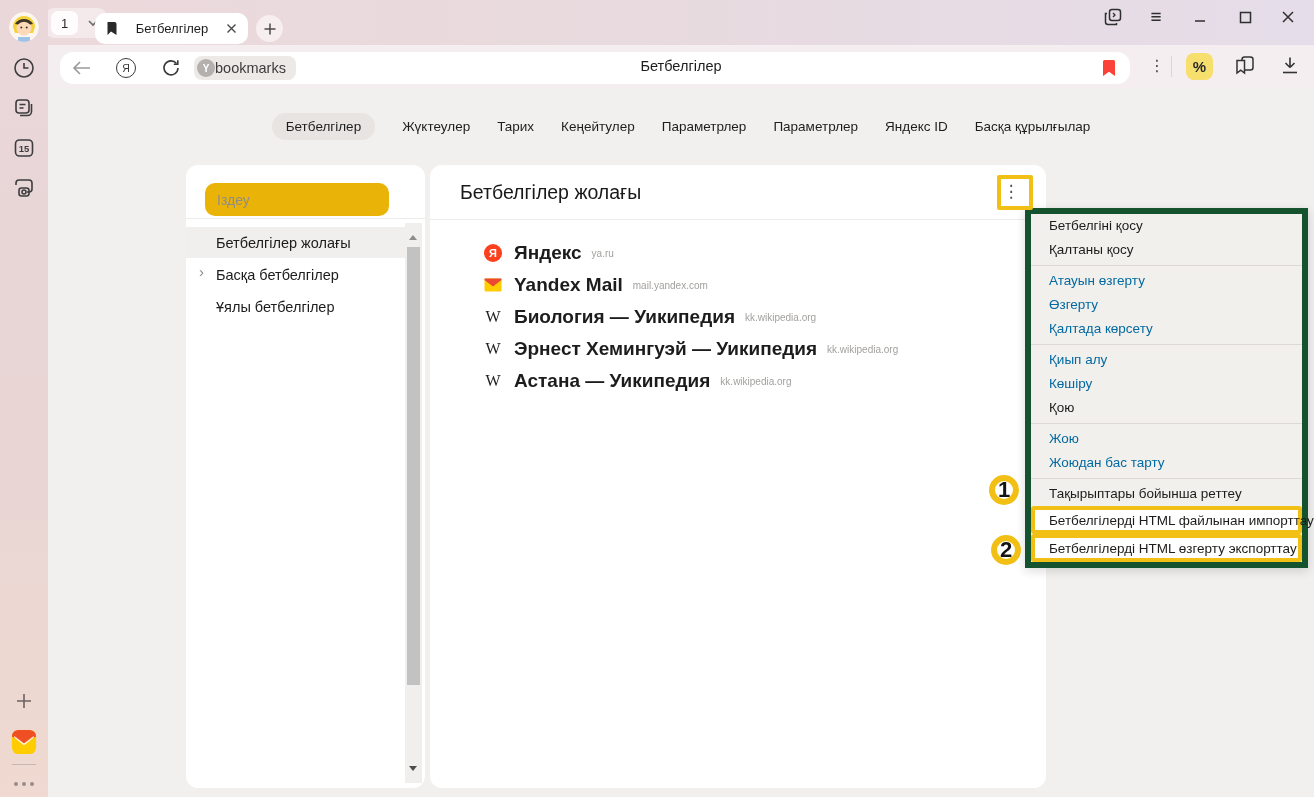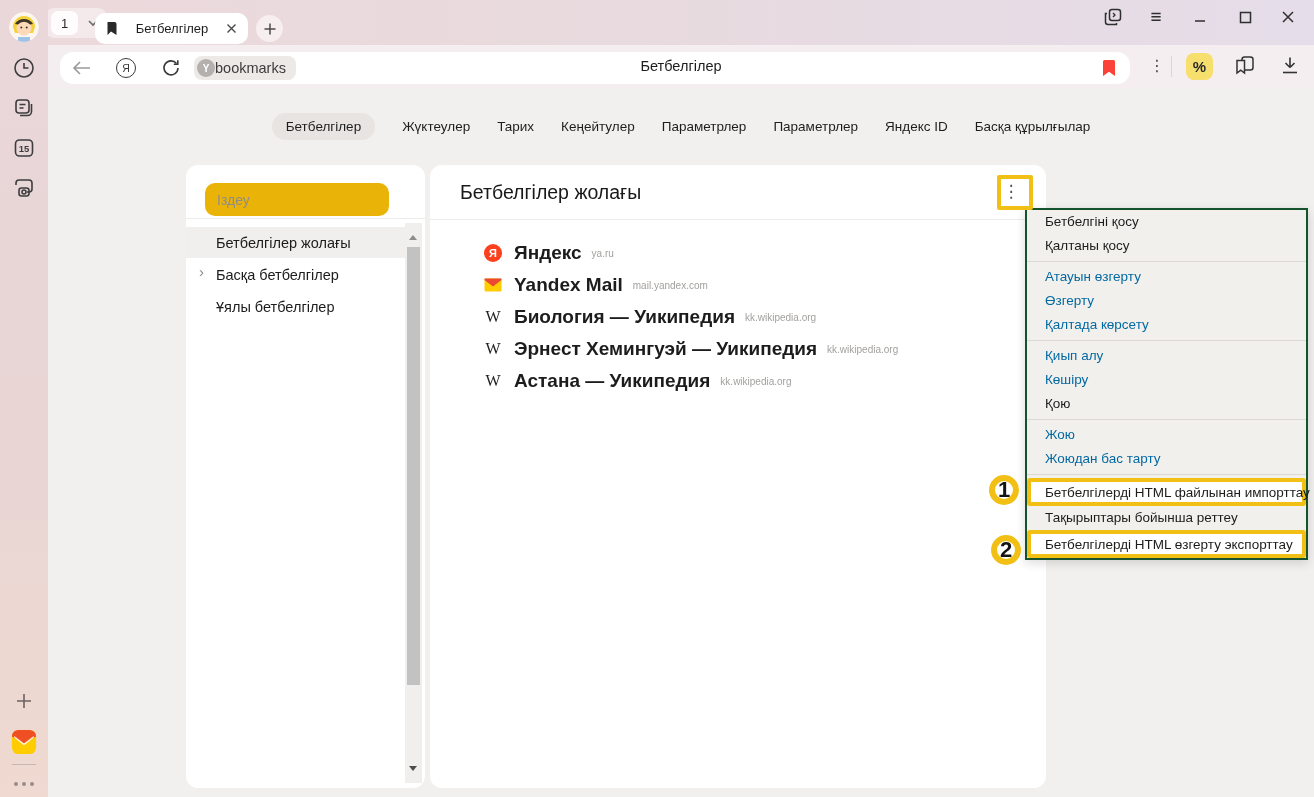--- a/index.html
+++ b/index.html
@@ -60,21 +60,21 @@
   #main-kebab { position:absolute; right:24px; top:12px; width:22px; height:28px; display:flex; align-items:center; justify-content:center; font-size:17px; color:#4f4f4f; letter-spacing:0; }
   #bm-list { position:absolute; left:0; top:72px; width:100%; }
   .bm-row { height:32px; display:flex; align-items:center; padding-left:53px; }
   .bm-fav { width:20px; height:20px; display:flex; align-items:center; justify-content:center; margin-right:11px; flex:none; }
   .fav-yandex { width:18px; height:18px; border-radius:50%; background:#fc3f1d; color:#fff; font-size:11px; font-weight:bold; display:flex; align-items:center; justify-content:center; }
   .fav-wiki { font-family:"Liberation Serif","DejaVu Serif",serif; font-size:16px; color:#222; }
   .bm-name { font-size:19px; font-weight:700; color:#1c1c1c; }
   .bm-url { font-size:10px; color:#a3a19e; margin-left:10px; }
 
   
-  #ctx-menu { position:absolute; left:977px; top:120px; width:283px; background:#f2f0ed; border:2px solid #14532d; box-shadow:0 3px 10px rgba(0,0,0,.14); z-index:20; }
+  #ctx-menu { position:absolute; left:977px; top:120px; width:283px; background:#f2f0ed; border:6px solid #14532d; box-shadow:0 3px 10px rgba(0,0,0,.14); z-index:20; }
   .mi { height:24px; line-height:24px; padding-left:18px; font-size:13.5px; color:#1d1c1a; white-space:nowrap; }
   .mi.disabled { color:#0369a1; }
   .sep { height:1px; background:#dcd9d5; margin:3px 0; }
   .mi.hl { height:28px; line-height:normal; display:flex; align-items:center; background:#fff; border:4px solid #F2C014; border-radius:3px; padding-left:14px; }
 
   
   .anno-box { position:absolute; border:4px solid #F2C014; border-radius:2px; z-index:30; }
   .anno-circle { position:absolute; width:30px; height:30px; border:6px solid #F2C014; border-radius:50%; background:#fff; z-index:40; display:flex; align-items:center; justify-content:center; font-size:22px; font-weight:bold; color:#141414; }
 </style>
 </head>
@@ -319,22 +319,22 @@
     <div class="mi disabled">Өзгерту</div>
     <div class="mi disabled">Қалтада көрсету</div>
     <div class="sep"></div>
     <div class="mi disabled">Қиып алу</div>
     <div class="mi disabled">Көшіру</div>
     <div class="mi">Қою</div>
     <div class="sep"></div>
     <div class="mi disabled">Жою</div>
     <div class="mi disabled">Жоюдан бас тарту</div>
     <div class="sep"></div>
+    <div class="mi">Тақырыптары бойынша реттеу</div>
     <div class="mi hl">Бетбелгілерді HTML файлынан импорттау</div>
-    <div class="mi">Тақырыптары бойынша реттеу</div>
     <div class="mi hl">Бетбелгілерді HTML өзгерту экспорттау</div>
   </div>
 
   <div class="anno-box" style="left:949px;top:87px;width:36px;height:35px"></div>
   <div class="anno-circle" style="left:941px;top:387px">
       <span>1</span>
     </div>
   <div class="anno-circle" style="left:943px;top:447px">
       <span>2</span>
     </div>

